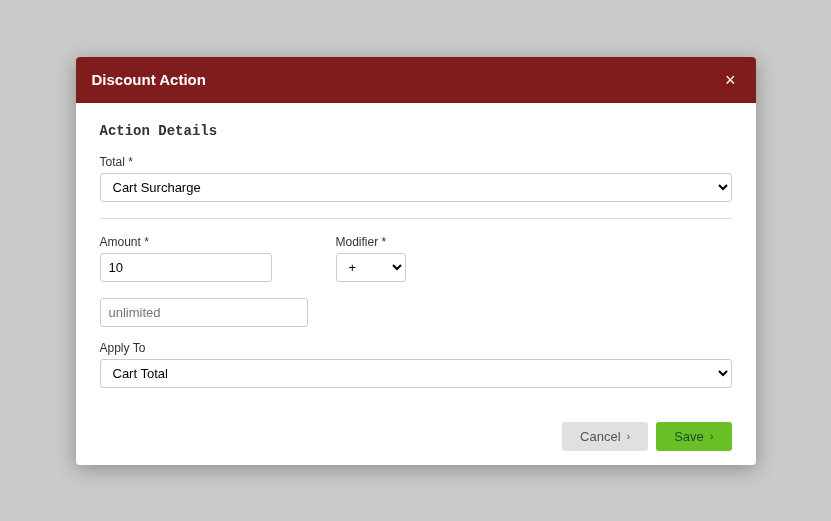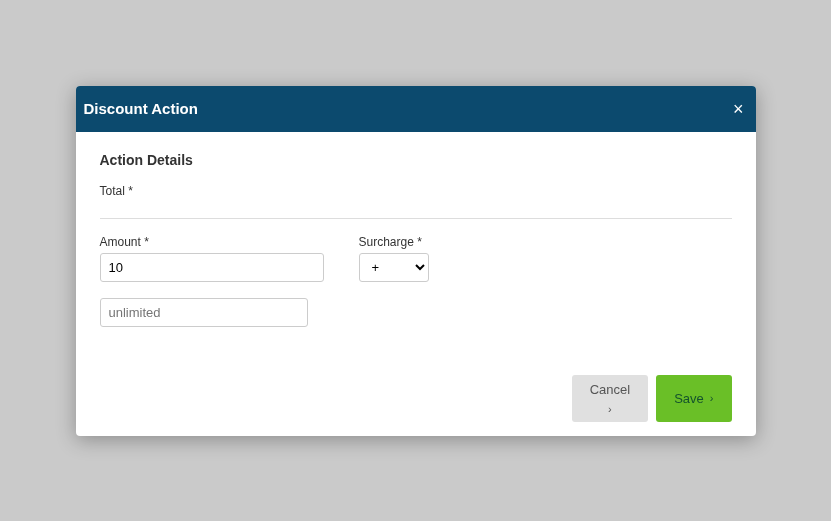--- a/index.html
+++ b/index.html
@@ -22,22 +22,22 @@
       background: rgba(180,180,180,0.5);
     }
     .modal {
       width: 680px;
       background: #fff;
       border-radius: 4px;
       overflow: hidden;
       box-shadow: 0 4px 20px rgba(0,0,0,0.3);
     }
     .modal-header {
-      background: #0c4a6e;
-      padding: 12px 8px;
+      background: #7f1d1d;
+      padding: 12px 16px;
       display: flex;
       align-items: center;
       justify-content: space-between;
     }
     .modal-header-title {
       color: #fff;
       font-weight: bold;
       font-size: 15px;
     }
     .modal-close-btn {
@@ -49,20 +49,21 @@
       line-height: 1;
       padding: 2px 4px;
     }
     .modal-body {
       padding: 20px 24px;
     }
     .section-title {
       font-weight: bold;
       font-size: 14px;
       margin-bottom: 16px;
+      font-family: Liberation Mono, monospace;
     }
     .field-label {
       font-size: 12px;
       margin-bottom: 4px;
       color: #333;
     }
     .form-select {
       border: 1px solid #ccc;
       border-radius: 3px;
       padding: 5px 8px;
@@ -71,34 +72,34 @@
       cursor: pointer;
       appearance: auto;
     }
     .divider {
       border: none;
       border-top: 1px solid #ddd;
       margin: 16px 0;
     }
     .row-two-col {
       display: flex;
-      gap: 35px;
+      gap: 64px;
       align-items: flex-start;
       margin-bottom: 16px;
     }
     .col {
       display: flex;
       flex-direction: column;
     }
     .form-input {
       border: 1px solid #ccc;
       border-radius: 3px;
       padding: 6px 8px;
       font-size: 13px;
-      width: 224px;
+      width: 172px;
       outline: none;
     }
     .modifier-select {
       border: 1px solid #ccc;
       border-radius: 3px;
       padding: 5px 8px;
       font-size: 13px;
       background: #fff;
       cursor: pointer;
       appearance: auto;
@@ -155,21 +156,20 @@
       font-size: 13px;
       cursor: pointer;
       display: flex;
       align-items: center;
       gap: 6px;
       font-weight: 500;
     }
     .btn-cancel {
       background: #e0e0e0;
       color: #555;
-      flex-direction: column;
     }
     .btn-save {
       background: #6abf27;
       color: #14532d;
     }
     .btn-arrow {
       font-size: 11px;
     }
     .apply-to-section {
       margin-top: 2px;
@@ -185,43 +185,56 @@
       <span class="modal-header-title">Discount Action</span>
       <button class="modal-close-btn">×</button>
     </div>
 
     <div class="modal-body">
 
       <div class="section-title">Action Details</div>
 
       <div class="col" style="margin-bottom:12px;">
         <div class="field-label">Total *</div>
+        <select class="form-select">
+          <option>Cart Surcharge</option>
+          <option>Discount</option>
+          <option>Fixed Price</option>
+        </select>
       </div>
 
       <hr class="divider">
 
       <div class="row-two-col">
         <div class="col">
           <div class="field-label">Amount *</div>
           <input type="text" class="form-input" value="10" style="">
         </div>
         <div class="col">
-          <div class="field-label">Surcharge *</div>
+          <div class="field-label">Modifier *</div>
           <select class="modifier-select">
             <option>+</option>
             <option>-</option>
             <option>%</option>
           </select>
         </div>
       </div>
 
       <div class="col" style="margin-bottom:14px;">
         <input type="text" class="lifetime-input" placeholder="unlimited" style="">
       </div>
 
+      <div class="col apply-to-section">
+        <div class="field-label">Apply To</div>
+        <select class="apply-to-select">
+          <option>Cart Total</option>
+          <option>Line Item</option>
+          <option>Order</option>
+        </select>
+      </div>
 
     </div>
 
     <div class="modal-footer">
       <button class="btn btn-cancel">
         <span>Cancel</span>
         <span class="btn-arrow">›</span>
       </button>
       <button class="btn btn-save">
         <span>Save</span>

